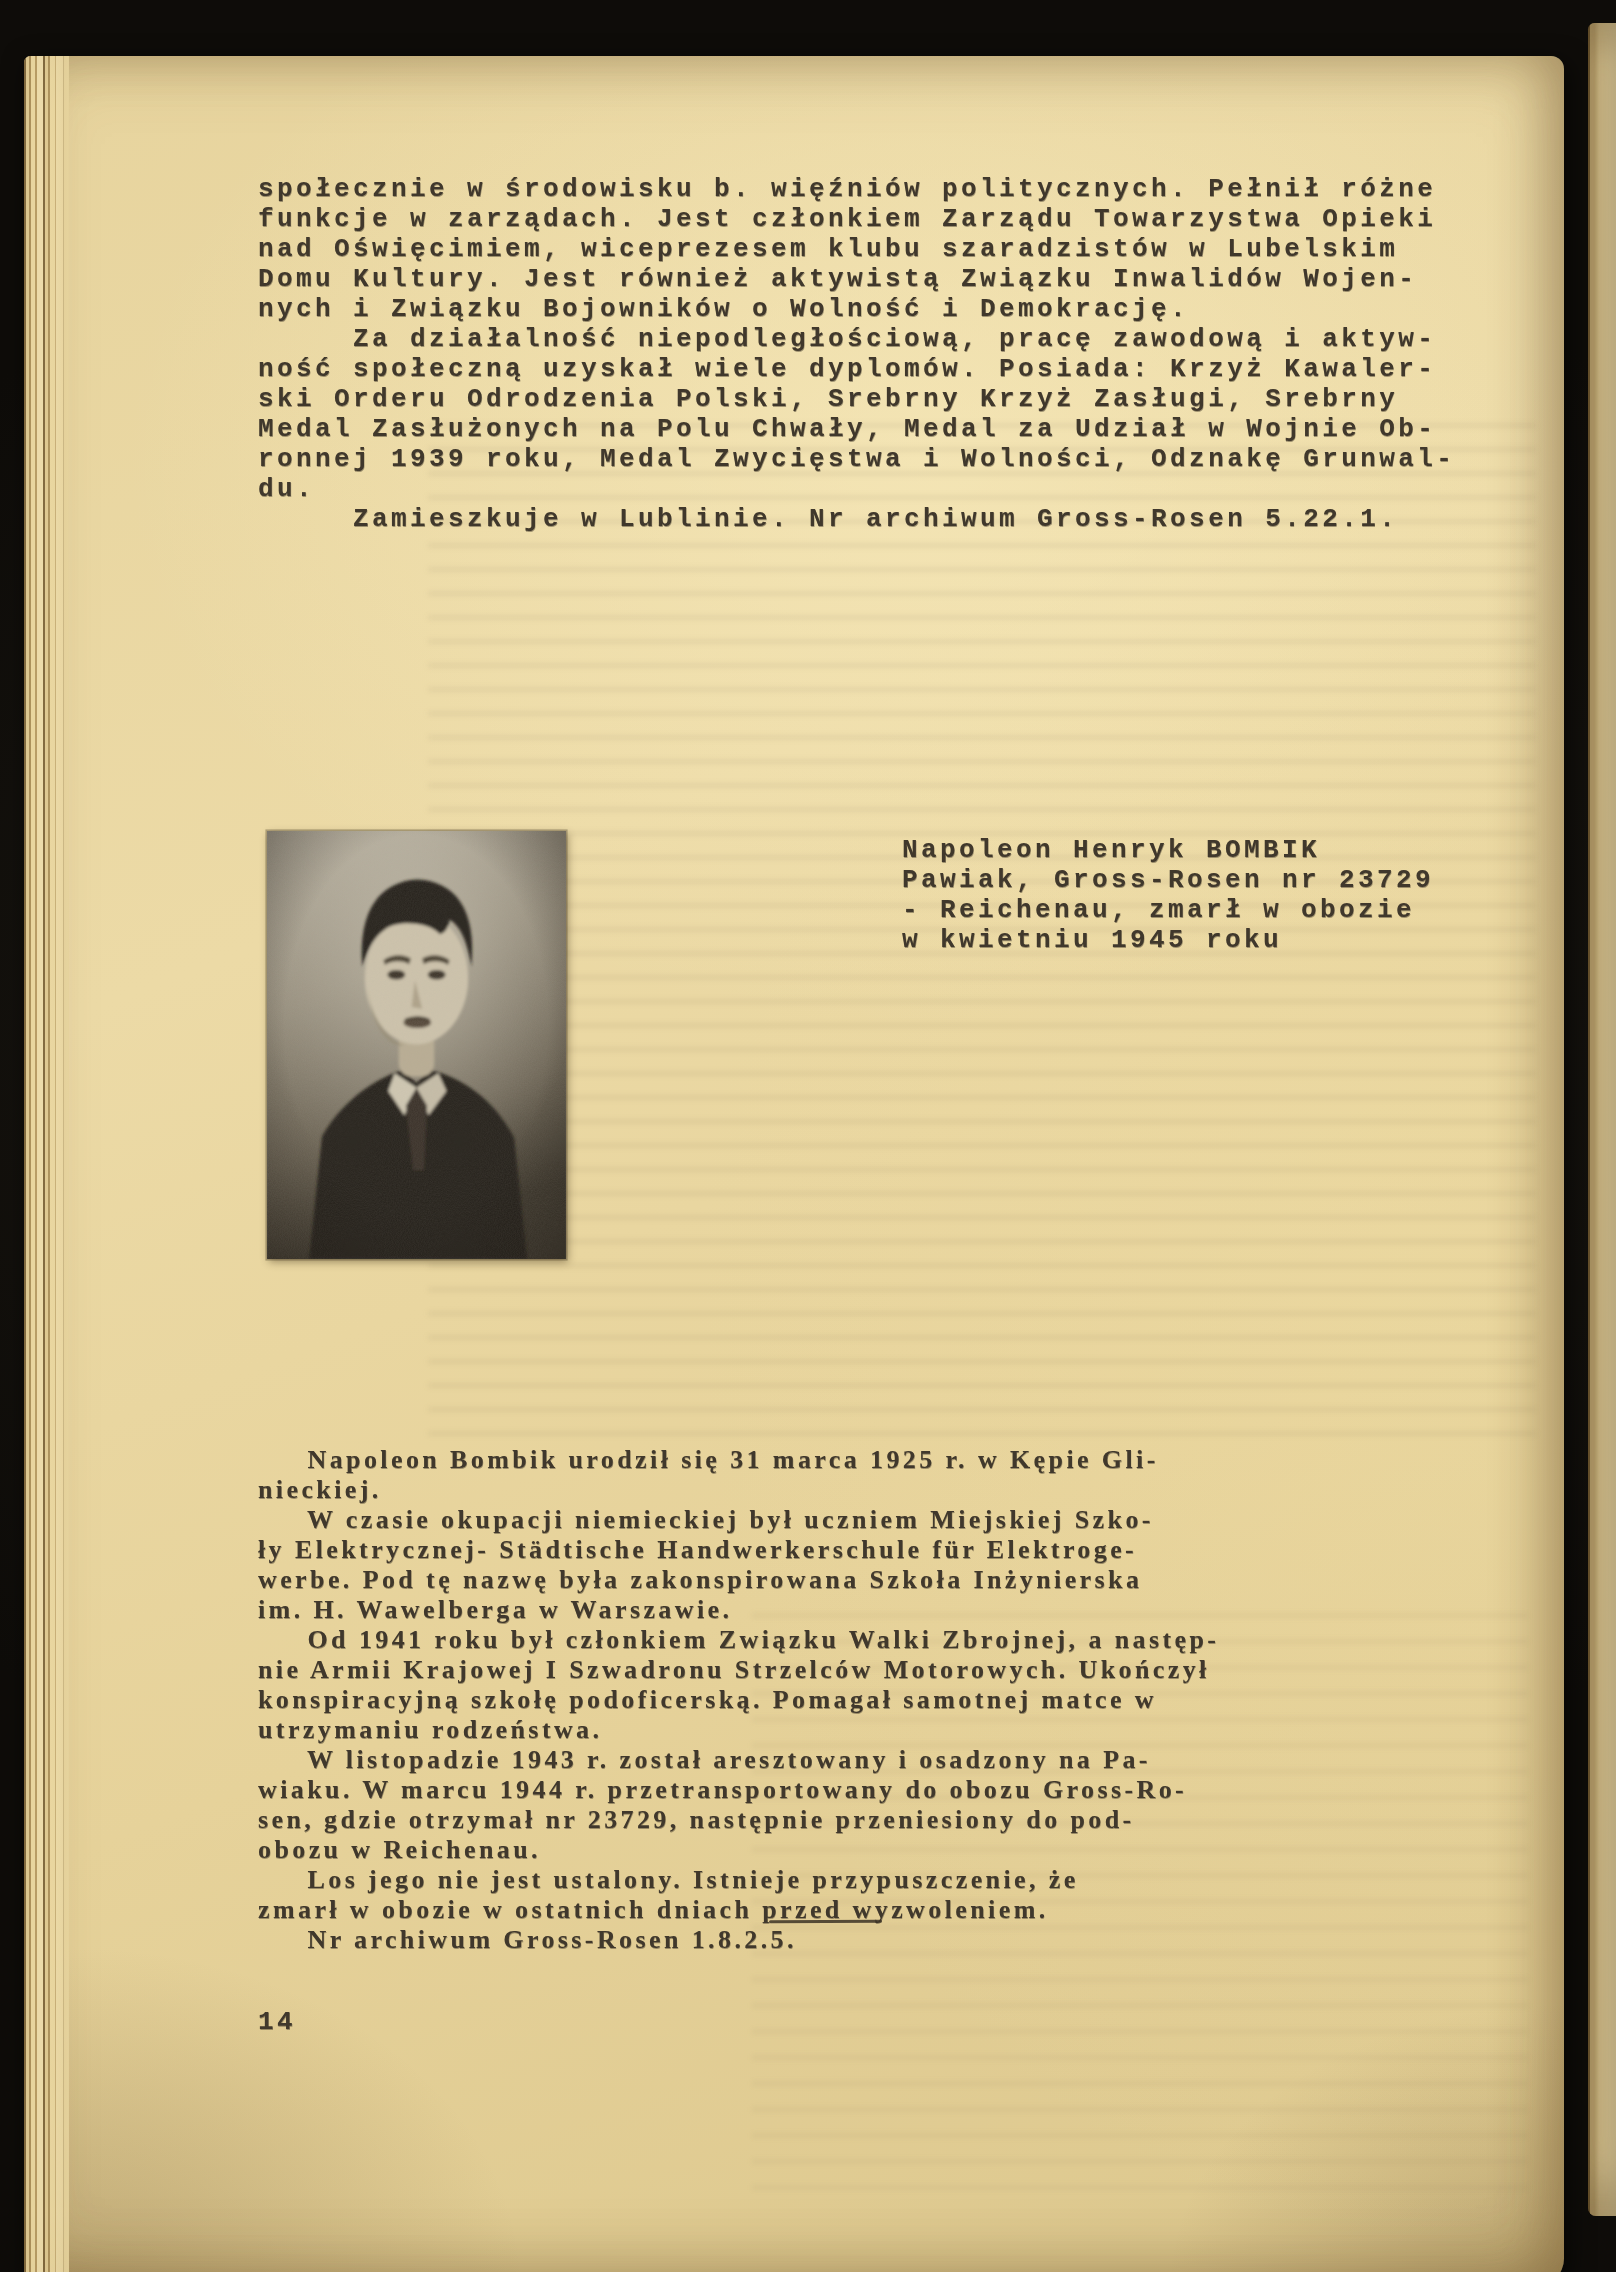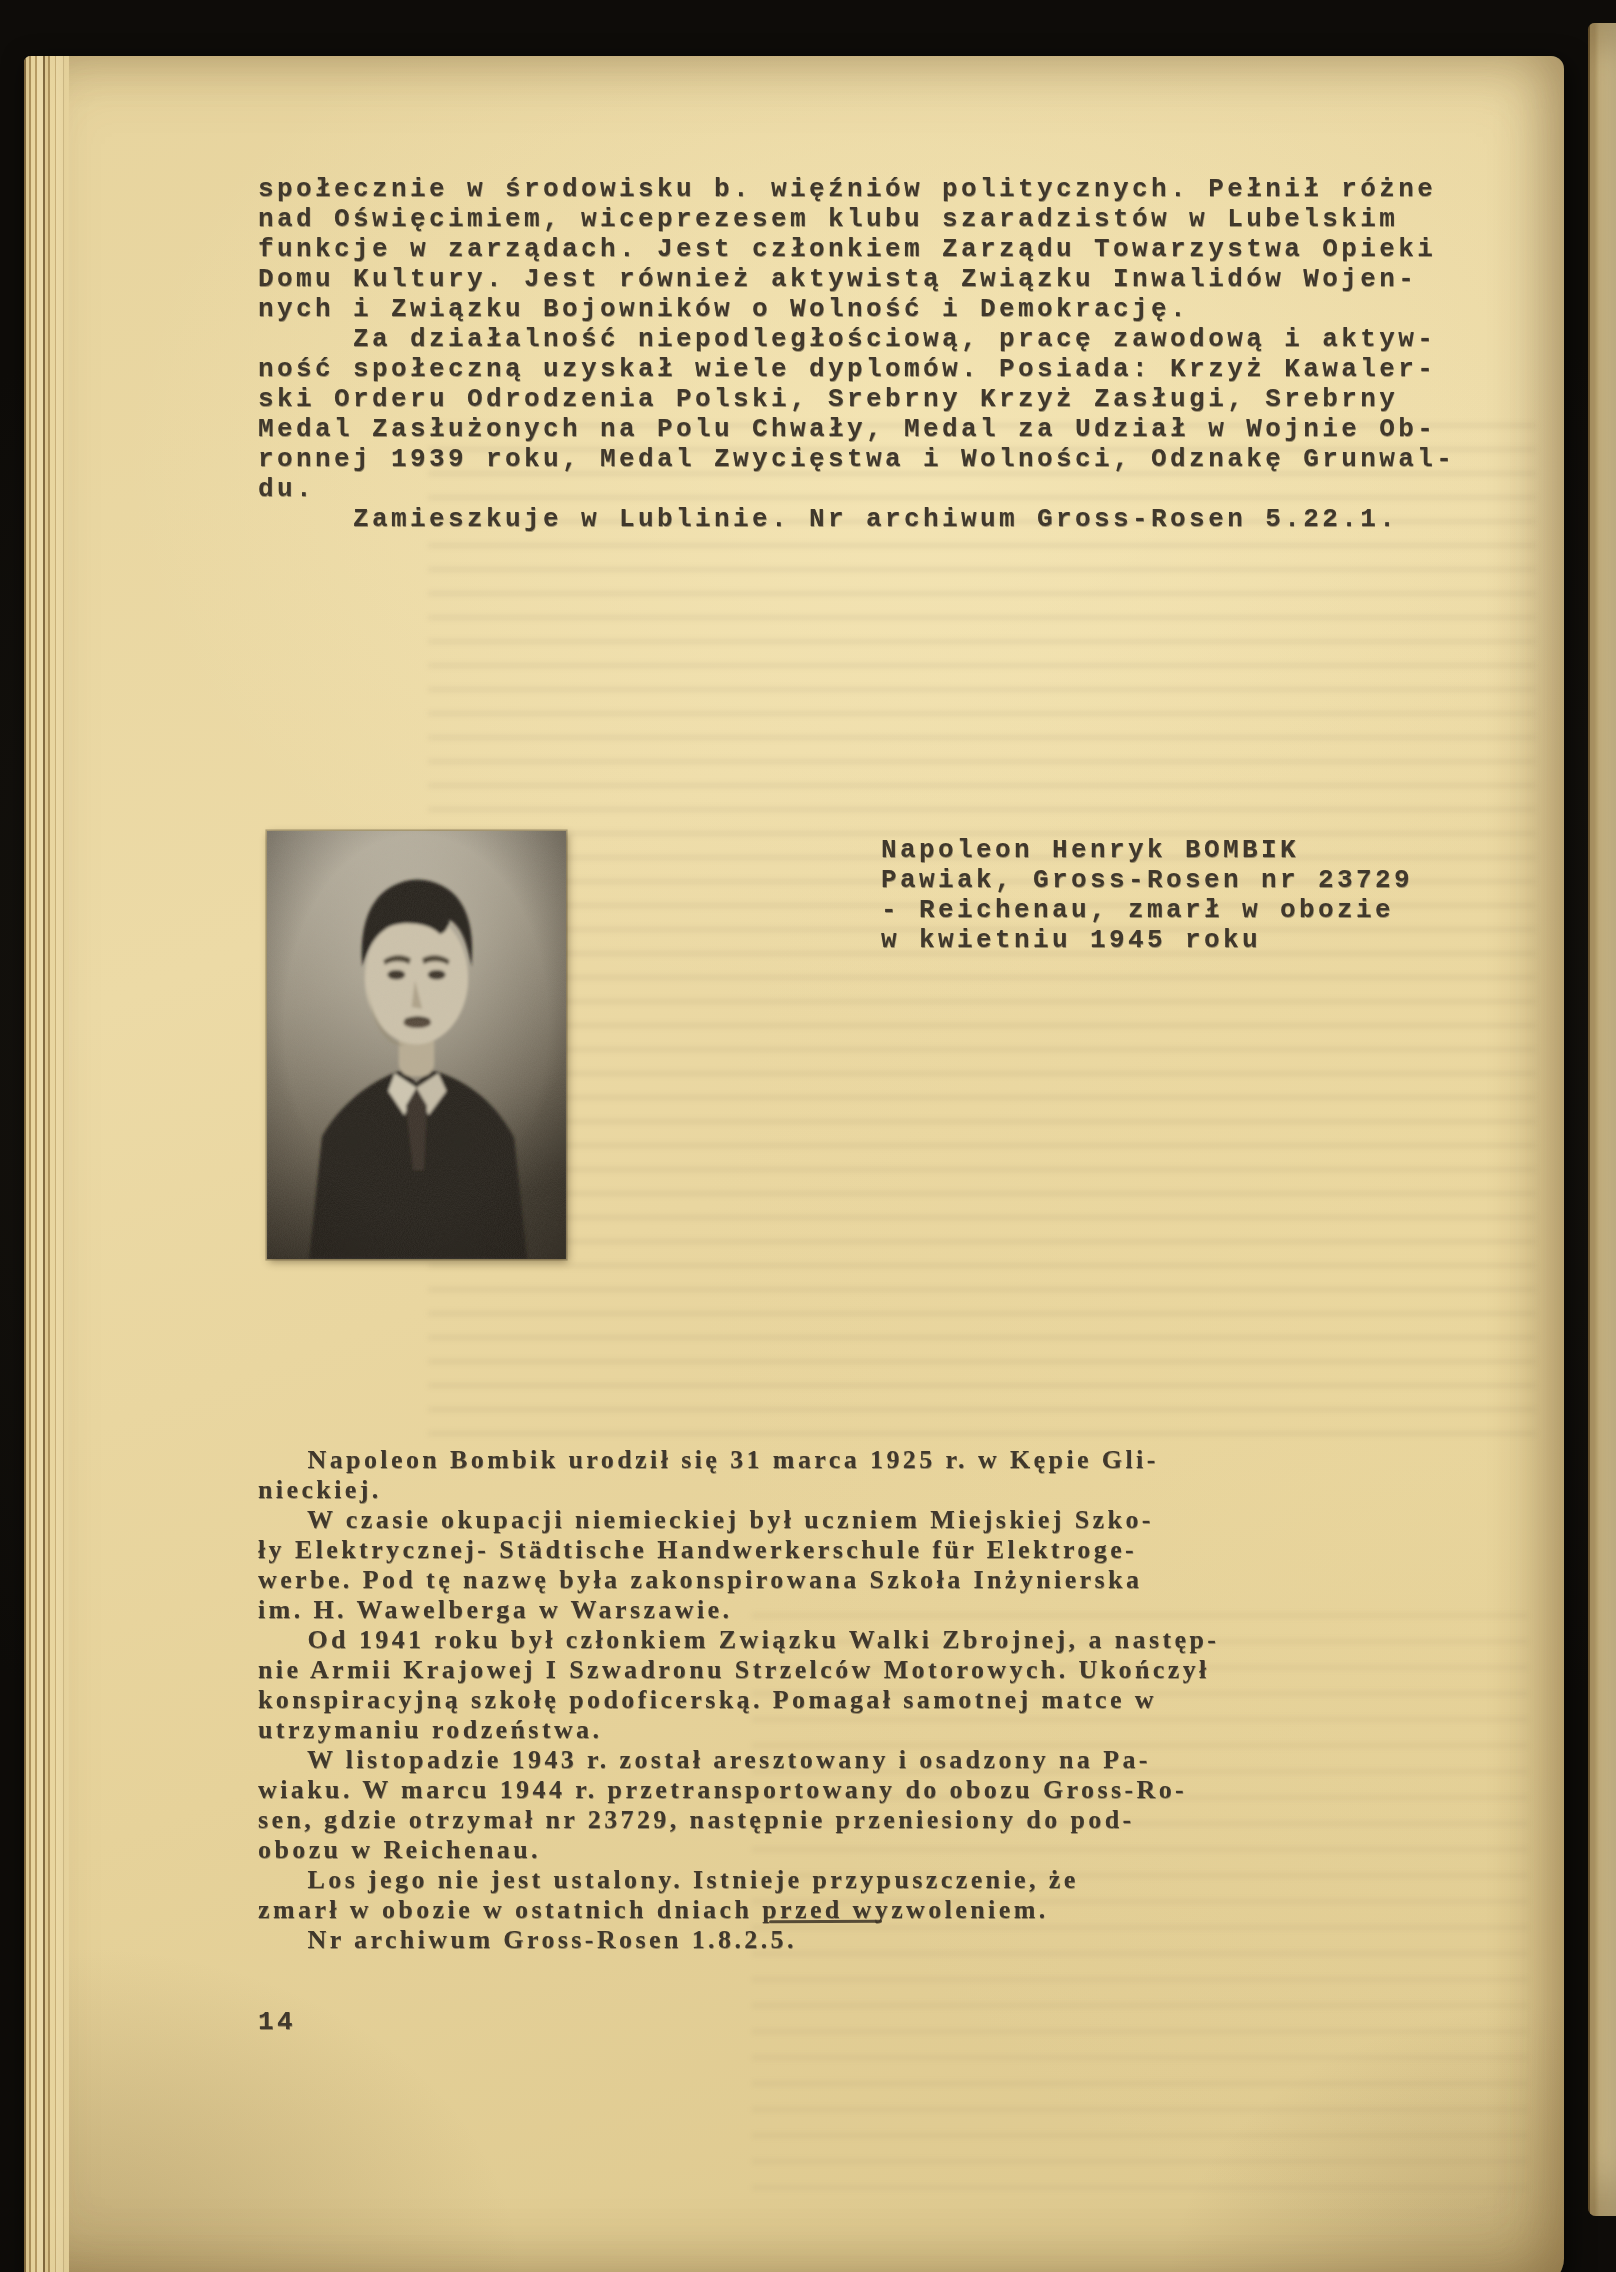--- a/index.html
+++ b/index.html
@@ -60,21 +60,21 @@
   .tline {
     white-space:pre;
     font-size:26px;
     font-weight:bold;
     line-height:30px;
     letter-spacing:3.4px;
     color: var(--ink,#40382c);
     text-shadow: 0.4px 0.5px 0 rgba(62,54,40,0.45);
   }
   .top-block    { left:234px; top:118px;  width:1261px; }
-  .caption-block{ left:857px; top:779px; width:647px; }
+  .caption-block{ left:878px; top:779px; width:647px; }
   .body-block   { left:234px; top:1389px; width:1277px;font-family:Liberation Serif, serif; }
   .page-number  { position:absolute; left:234px; top:1951px; }
 
   .underline-mark {
     position:absolute; left:745px; top:1864px; width:113px; height:3.2px;
     background: rgba(60,50,38,0.85); border-radius:1.6px; transform: rotate(-0.3deg);
   }
 
   
   .photo {
@@ -97,22 +97,22 @@
 
 <div class="scan">
 
   <div class="page">
     <div class="edge-stripes"></div>
     <div class="ghost ghost-mid"></div>
     <div class="ghost ghost-bottom"></div>
 
     <div class="textblock top-block">
         <div class="tline">społecznie w środowisku b. więźniów politycznych. Pełnił różne</div>
+        <div class="tline">funkcje w zarządach. Jest członkiem Zarządu Towarzystwa Opieki</div>
         <div class="tline">nad Oświęcimiem, wiceprezesem klubu szaradzistów w Lubelskim</div>
-        <div class="tline">funkcje w zarządach. Jest członkiem Zarządu Towarzystwa Opieki</div>
         <div class="tline">Domu Kultury. Jest również aktywistą Związku Inwalidów Wojen-</div>
         <div class="tline">nych i Związku Bojowników o Wolność i Demokrację.</div>
         <div class="tline">     Za działalność niepodległościową, pracę zawodową i aktyw-</div>
         <div class="tline">ność społeczną uzyskał wiele dyplomów. Posiada: Krzyż Kawaler-</div>
         <div class="tline">ski Orderu Odrodzenia Polski, Srebrny Krzyż Zasługi, Srebrny</div>
         <div class="tline">Medal Zasłużonych na Polu Chwały, Medal za Udział w Wojnie Ob-</div>
         <div class="tline">ronnej 1939 roku, Medal Zwycięstwa i Wolności, Odznakę Grunwal-</div>
         <div class="tline">du.</div>
         <div class="tline">     Zamieszkuje w Lublinie. Nr archiwum Gross-Rosen 5.22.1.</div>
       </div>

